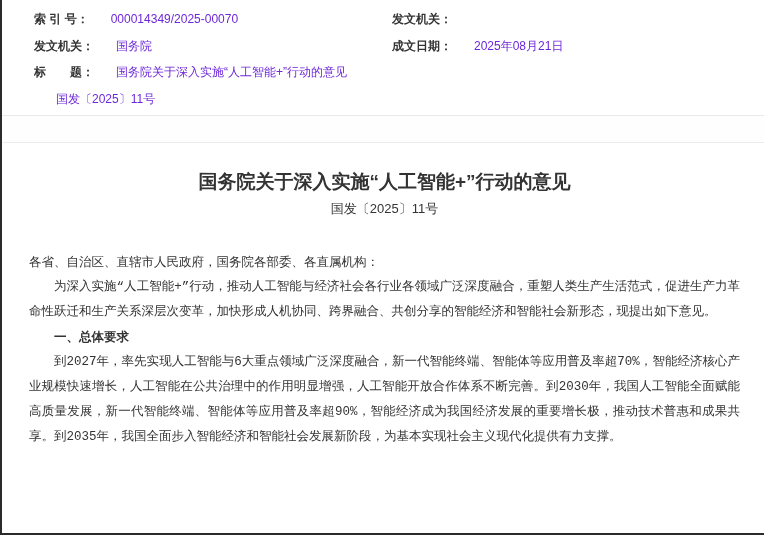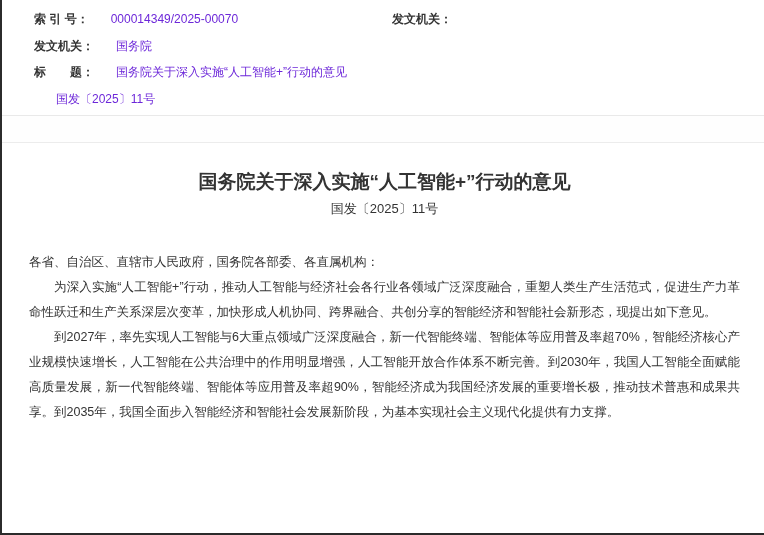--- a/index.html
+++ b/index.html
@@ -51,21 +51,21 @@
     line-height: 20px;
     color: #333;
   }
   .doc-body {
     margin-top: 31px;
     font-size: 12.5px;
     line-height: 25px;
     text-align: justify;
     color: #333;
   }
-  .doc-body .para { text-indent: 2em; }
+  .doc-body .para { text-indent: 2em; font-family: Liberation Mono, monospace; }
   .doc-body .salutation { text-indent: 0; }
   .doc-body .heading { text-indent: 2em; font-weight: 700; }
 </style>
 </head>
 <body>
 
 <div class="page">
 
   <div class="meta-section">
   <div class="meta-row">
@@ -75,20 +75,24 @@
     </div>
     <div class="meta-cell right">
       <span class="meta-label">发文机关：</span>
     </div>
   </div>
 
   <div class="meta-row">
     <div class="meta-cell left">
       <span class="meta-label">发文机关：</span>
       <span class="meta-value">国务院</span>
+    </div>
+    <div class="meta-cell right">
+      <span class="meta-label">成文日期：</span>
+      <span class="meta-value">2025年08月21日</span>
     </div>
   </div>
 
   <div class="meta-row">
     <div class="meta-cell left">
       <span class="meta-label">标　　题：</span>
       <span class="meta-value">国务院关于深入实施“人工智能+”行动的意见</span>
     </div>
     <div class="meta-cell right">
       <span class="meta-label"></span>
@@ -108,19 +112,20 @@
   <div class="divider-gap"></div>
 
   <div class="doc-section">
     <div class="doc-title">国务院关于深入实施“人工智能+”行动的意见</div>
     <div class="doc-number">国发〔2025〕11号</div>
     <div class="doc-body">
   <p class="salutation">各省、自治区、直辖市人民政府，国务院各部委、各直属机构：</p>
 
   <p class="para">为深入实施“人工智能+”行动，推动人工智能与经济社会各行业各领域广泛深度融合，重塑人类生产生活范式，促进生产力革命性跃迁和生产关系深层次变革，加快形成人机协同、跨界融合、共创分享的智能经济和智能社会新形态，现提出如下意见。</p>
 
+  <p class="heading">一、总体要求</p>
 
 
   <p class="para">到2027年，率先实现人工智能与6大重点领域广泛深度融合，新一代智能终端、智能体等应用普及率超70%，智能经济核心产业规模快速增长，人工智能在公共治理中的作用明显增强，人工智能开放合作体系不断完善。到2030年，我国人工智能全面赋能高质量发展，新一代智能终端、智能体等应用普及率超90%，智能经济成为我国经济发展的重要增长极，推动技术普惠和成果共享。到2035年，我国全面步入智能经济和智能社会发展新阶段，为基本实现社会主义现代化提供有力支撑。</p>
 </div>
   </div>
 
 </div>
 
 </body></html>

